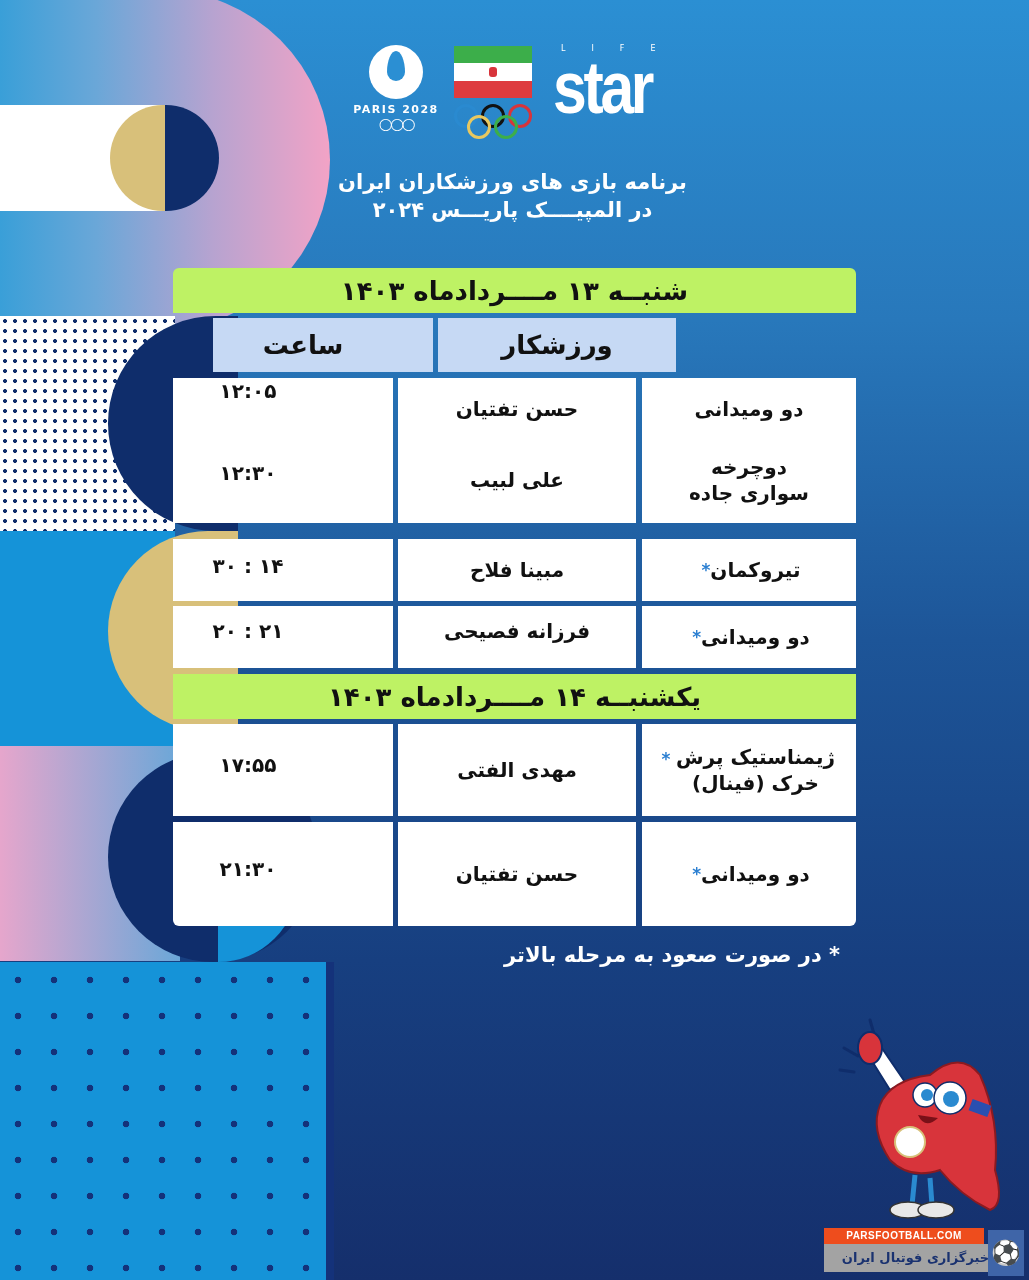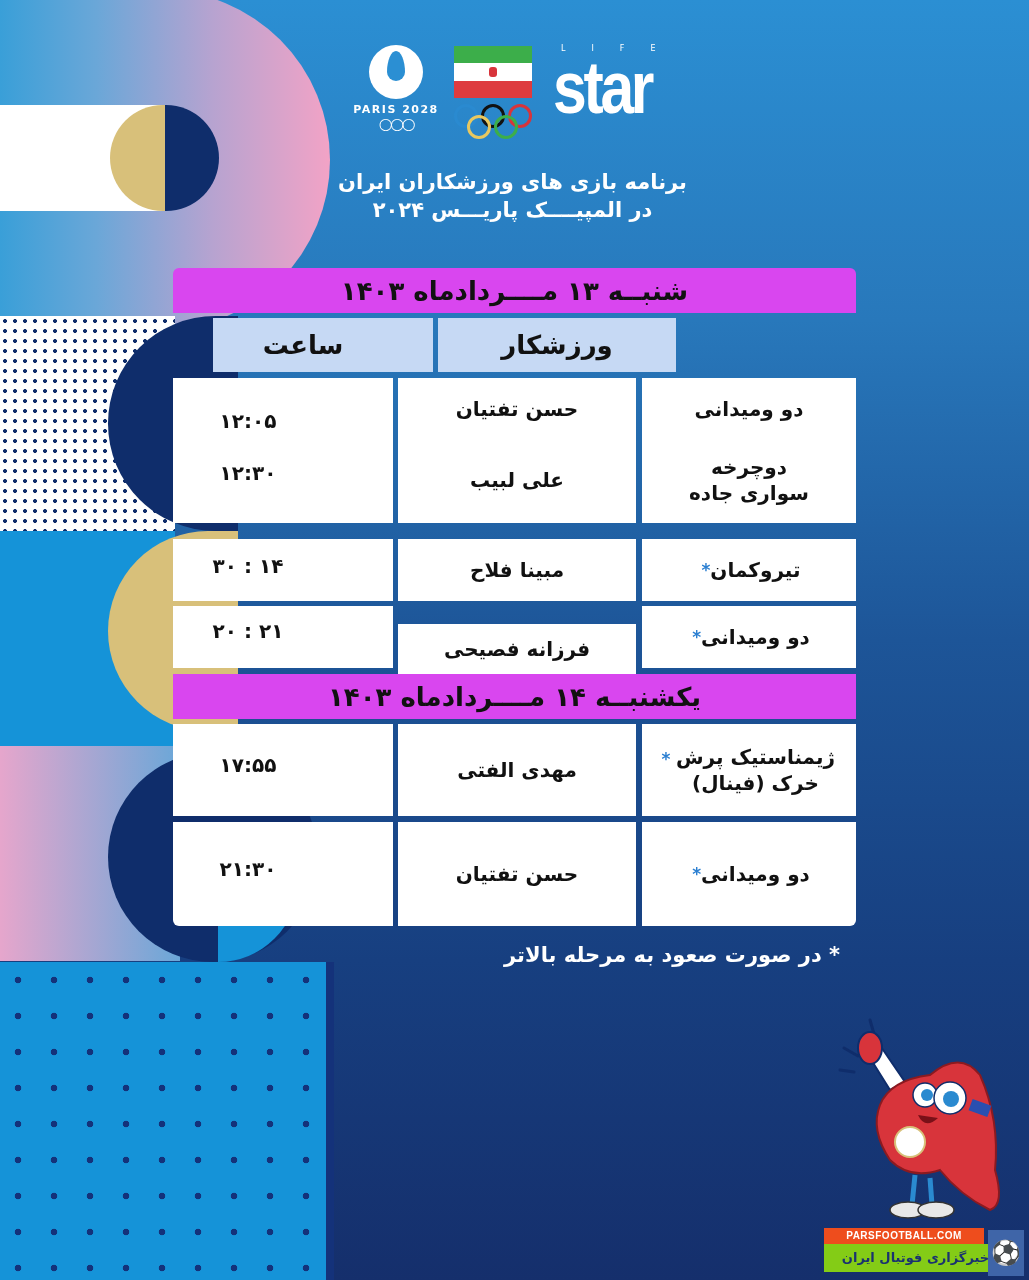--- a/index.html
+++ b/index.html
@@ -72,21 +72,21 @@
   
   .title {
     left: 330px; top: 168px; width: 365px; text-align: center; color: #fff;
     font-weight: bold; font-size: 21px; line-height: 28px; direction: rtl;
   }
 
   
   .table { left: 173px; top: 268px; width: 683px; }
   .day-row {
     position: absolute; left: 0; width: 683px; height: 45px;
-    background: #d946ef; color: #111; font-weight: bold; font-size: 26px;
+    background: #bef264; color: #111; font-weight: bold; font-size: 26px;
     display: flex; align-items: center; justify-content: center; direction: rtl;
   }
   .row { position: absolute; left: 0; width: 683px; display: flex; gap: 0; }
   .cell {
     position: absolute; background: #fff; color: #111; font-weight: bold;
     display: flex; align-items: center; justify-content: center; text-align: center; direction: rtl;
     font-size: 20px; line-height: 26px;
   }
   .hdr .cell { background: #c6d9f4; font-size: 26px; margin-left: 40px; }
   .c-time { left: 0; width: 220px; }
@@ -96,21 +96,21 @@
   .star { color: #2b7fd1; font-size: 17px; margin-left: 4px; }
 
   .footnote { left: 480px; top: 943px; width: 360px; text-align: right; color: #fff; font-weight: bold; font-size: 21px; direction: rtl; }
 
   
   .mascot { left: 830px; top: 1010px; width: 190px; height: 215px; }
 
   
   .wm { left: 824px; top: 1228px; width: 200px; height: 48px; }
   .wm .top { position: absolute; left: 0; top: 0; width: 160px; height: 16px; background: #ee4d1d; color: #fff; font-size: 10px; font-weight: bold; text-align: center; line-height: 16px; font-family: "Liberation Sans", sans-serif; letter-spacing: 0.5px; }
-  .wm .bot { position: absolute; left: 0; top: 16px; width: 183px; height: 28px; background: #84cc16; color: #1a3270; font-size: 13px; font-weight: bold; text-align: center; line-height: 28px; direction: rtl; }
+  .wm .bot { position: absolute; left: 0; top: 16px; width: 183px; height: 28px; background: #a3a3a3; color: #1a3270; font-size: 13px; font-weight: bold; text-align: center; line-height: 28px; direction: rtl; }
   .wm .ico { position: absolute; left: 164px; top: 2px; width: 36px; height: 46px; background: #3f65a8; color: #fff; text-align: center; line-height: 46px; font-size: 24px; }
 </style>
 </head>
 <body>
 
 <div class="abs deco-arch"></div>
 <div class="abs deco-white-bar"></div>
 <div class="abs deco-half-gold"></div>
 <div class="abs deco-half-navy"></div>
 <div class="abs deco-dots-white"></div>
@@ -156,21 +156,21 @@
   <div class="day-row" style="top:0; border-radius:6px 6px 0 0;">شنبــه ۱۳ مــــردادماه ۱۴۰۳</div>
 
   <div class="row hdr" style="top:50px;height:54px;">
     <div class="cell c-time" style="height:54px;">
         <span style="padding-right:40px">ساعت</span>
       </div>
     <div class="cell c-ath" style="height:54px;">ورزشکار</div>
   </div>
 
   <div class="row" style="top:110px;height:62px;">
-    <div class="cell c-time" style="height:62px;align-items:flex-start;padding-top:30px;">
+    <div class="cell c-time" style="height:62px;align-items:flex-start;padding-top:0;">
         <span>۱۲:۰۵</span>
       </div>
     <div class="cell c-ath" style="height:62px;">حسن تفتیان</div>
     <div class="cell c-sport" style="height:62px;">دو ومیدانی</div>
   </div>
 
   <div class="row" style="top:168px;height:113px;border-radius:15px;">
     <div class="cell c-time" style="height:87px;align-items:flex-start;padding-top:24px;">
         <span>۱۲:۳۰</span>
       </div>
@@ -186,21 +186,21 @@
     <div class="cell c-sport" style="height:62px;">
       <span>تیروکمان</span>
       <span class="star">*</span>
     </div>
   </div>
 
   <div class="row" style="top:338px;height:62px;">
     <div class="cell c-time" style="height:62px;align-items:flex-start;padding-top:12px;">
         <span>۲۱ : ۲۰</span>
       </div>
-    <div class="cell c-ath" style="height:62px;align-items:flex-start;padding-top:12px;margin-top:18px;">فرزانه فصیحی</div>
+    <div class="cell c-ath" style="height:62px;align-items:flex-start;padding-top:12px;">فرزانه فصیحی</div>
     <div class="cell c-sport" style="height:62px;">
       <span>دو ومیدانی</span>
       <span class="star">*</span>
     </div>
   </div>
 
   <div class="day-row" style="top:406px;">یکشنبــه ۱۴ مــــردادماه ۱۴۰۳</div>
 
   <div class="row" style="top:456px;height:92px;">
     <div class="cell c-time" style="height:92px;align-items:flex-start;padding-top:28px;">

